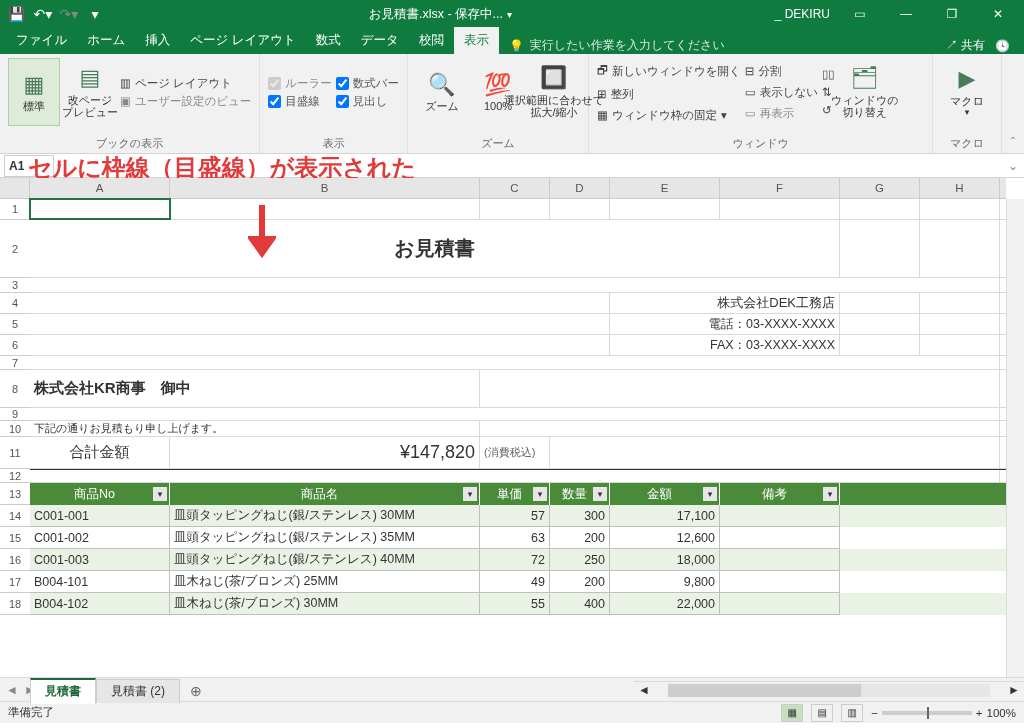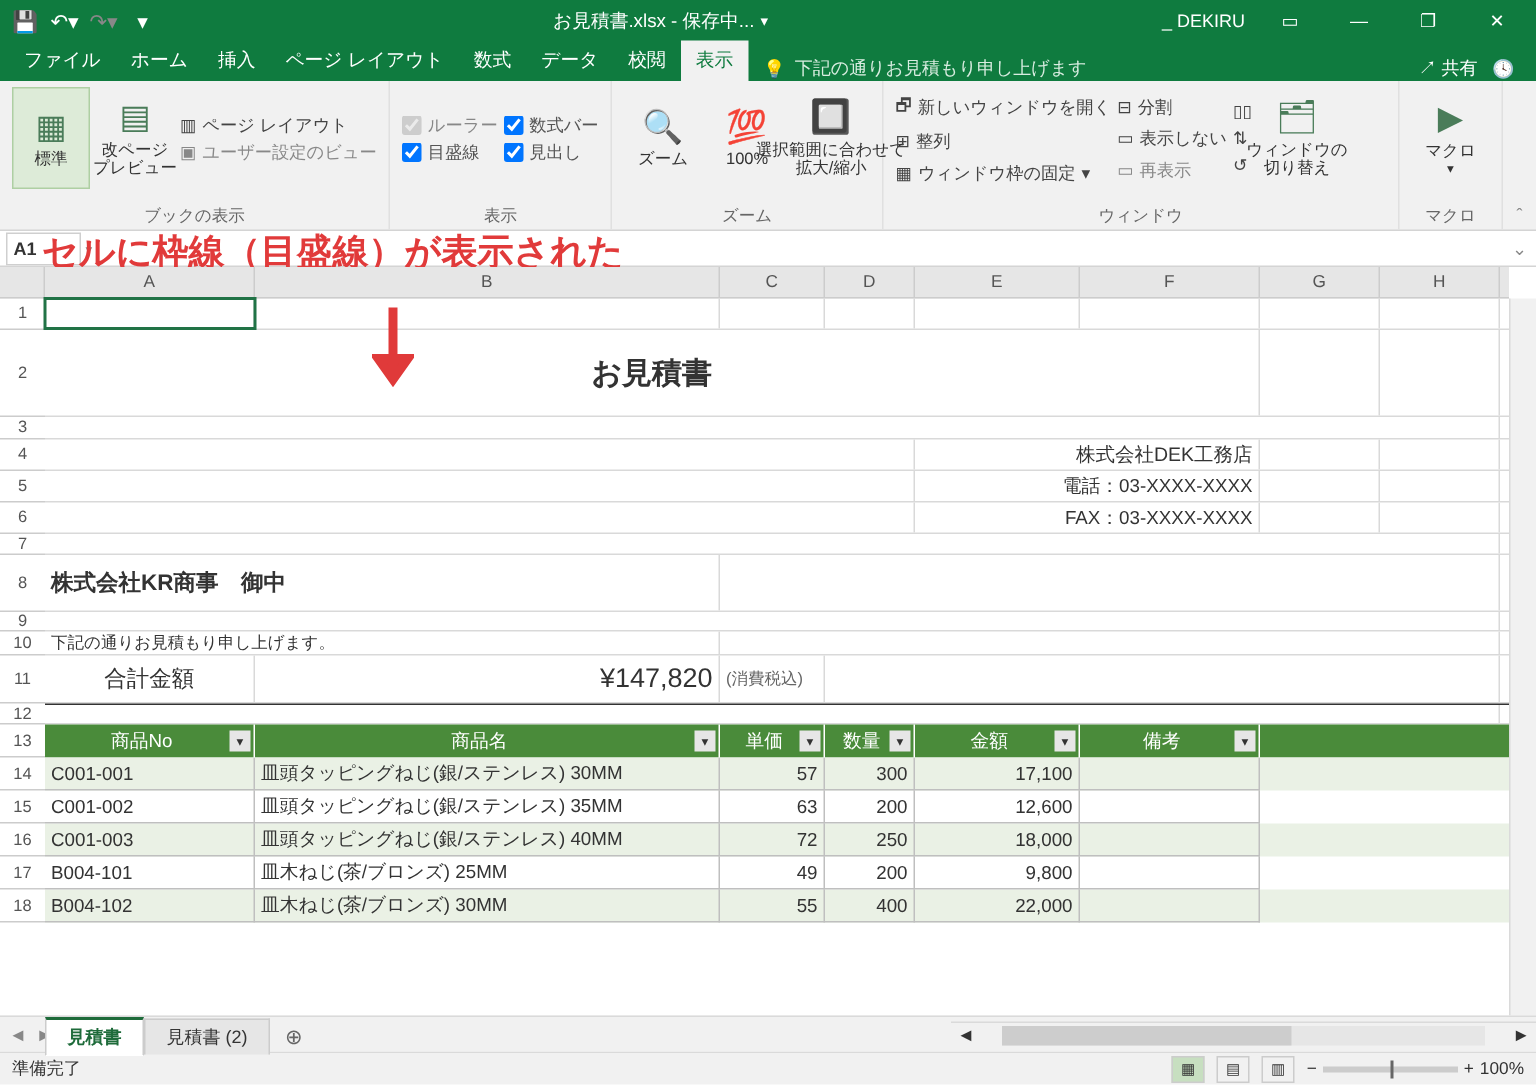--- a/index.html
+++ b/index.html
@@ -95,21 +95,21 @@
 
 <div class="tabbar">
   <div class="rtab">ファイル</div>
   <div class="rtab">ホーム</div>
   <div class="rtab">挿入</div>
   <div class="rtab">ページ レイアウト</div>
   <div class="rtab">数式</div>
   <div class="rtab">データ</div>
   <div class="rtab">校閲</div>
   <div class="rtab active">表示</div>
-  <div class="tellme">💡 <span>下記の通りお見積もり申し上げます</span></div>
+  <div class="tellme">💡 <span>実行したい作業を入力してください</span></div>
   <div class="rshare">
     <span>↗ <span>共有</span></span>
     <span>🕓</span>
   </div>
 </div>
 
 <div class="ribbon">
   <div class="rgroup">
     <div class="rgroup-body">
       <div class="rbtn big active">

